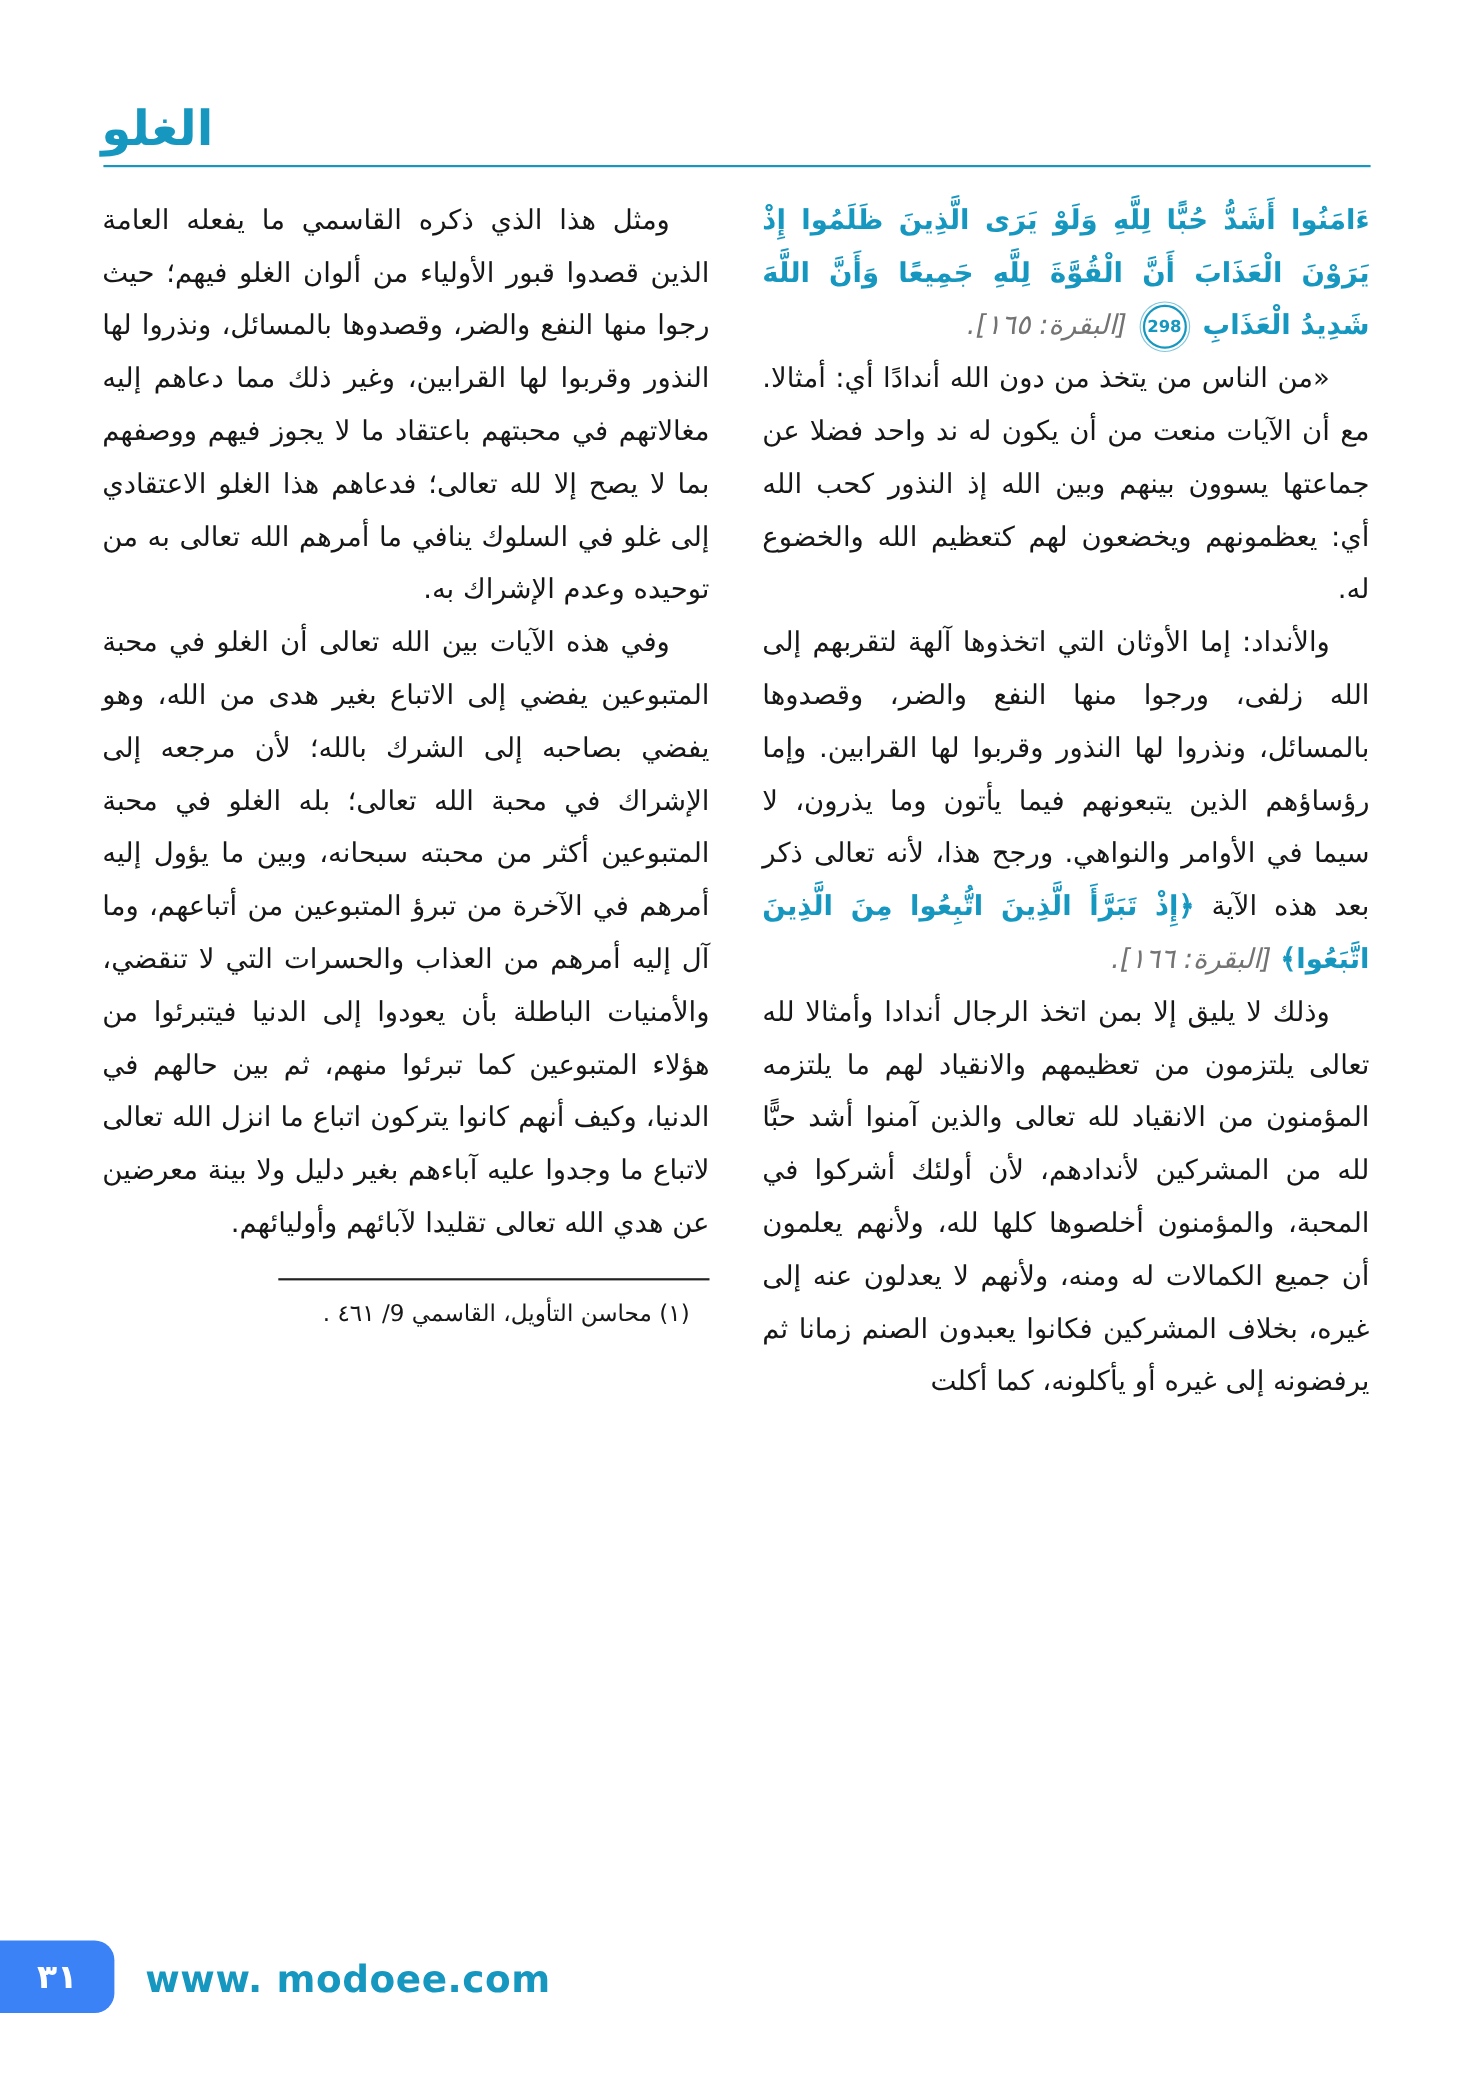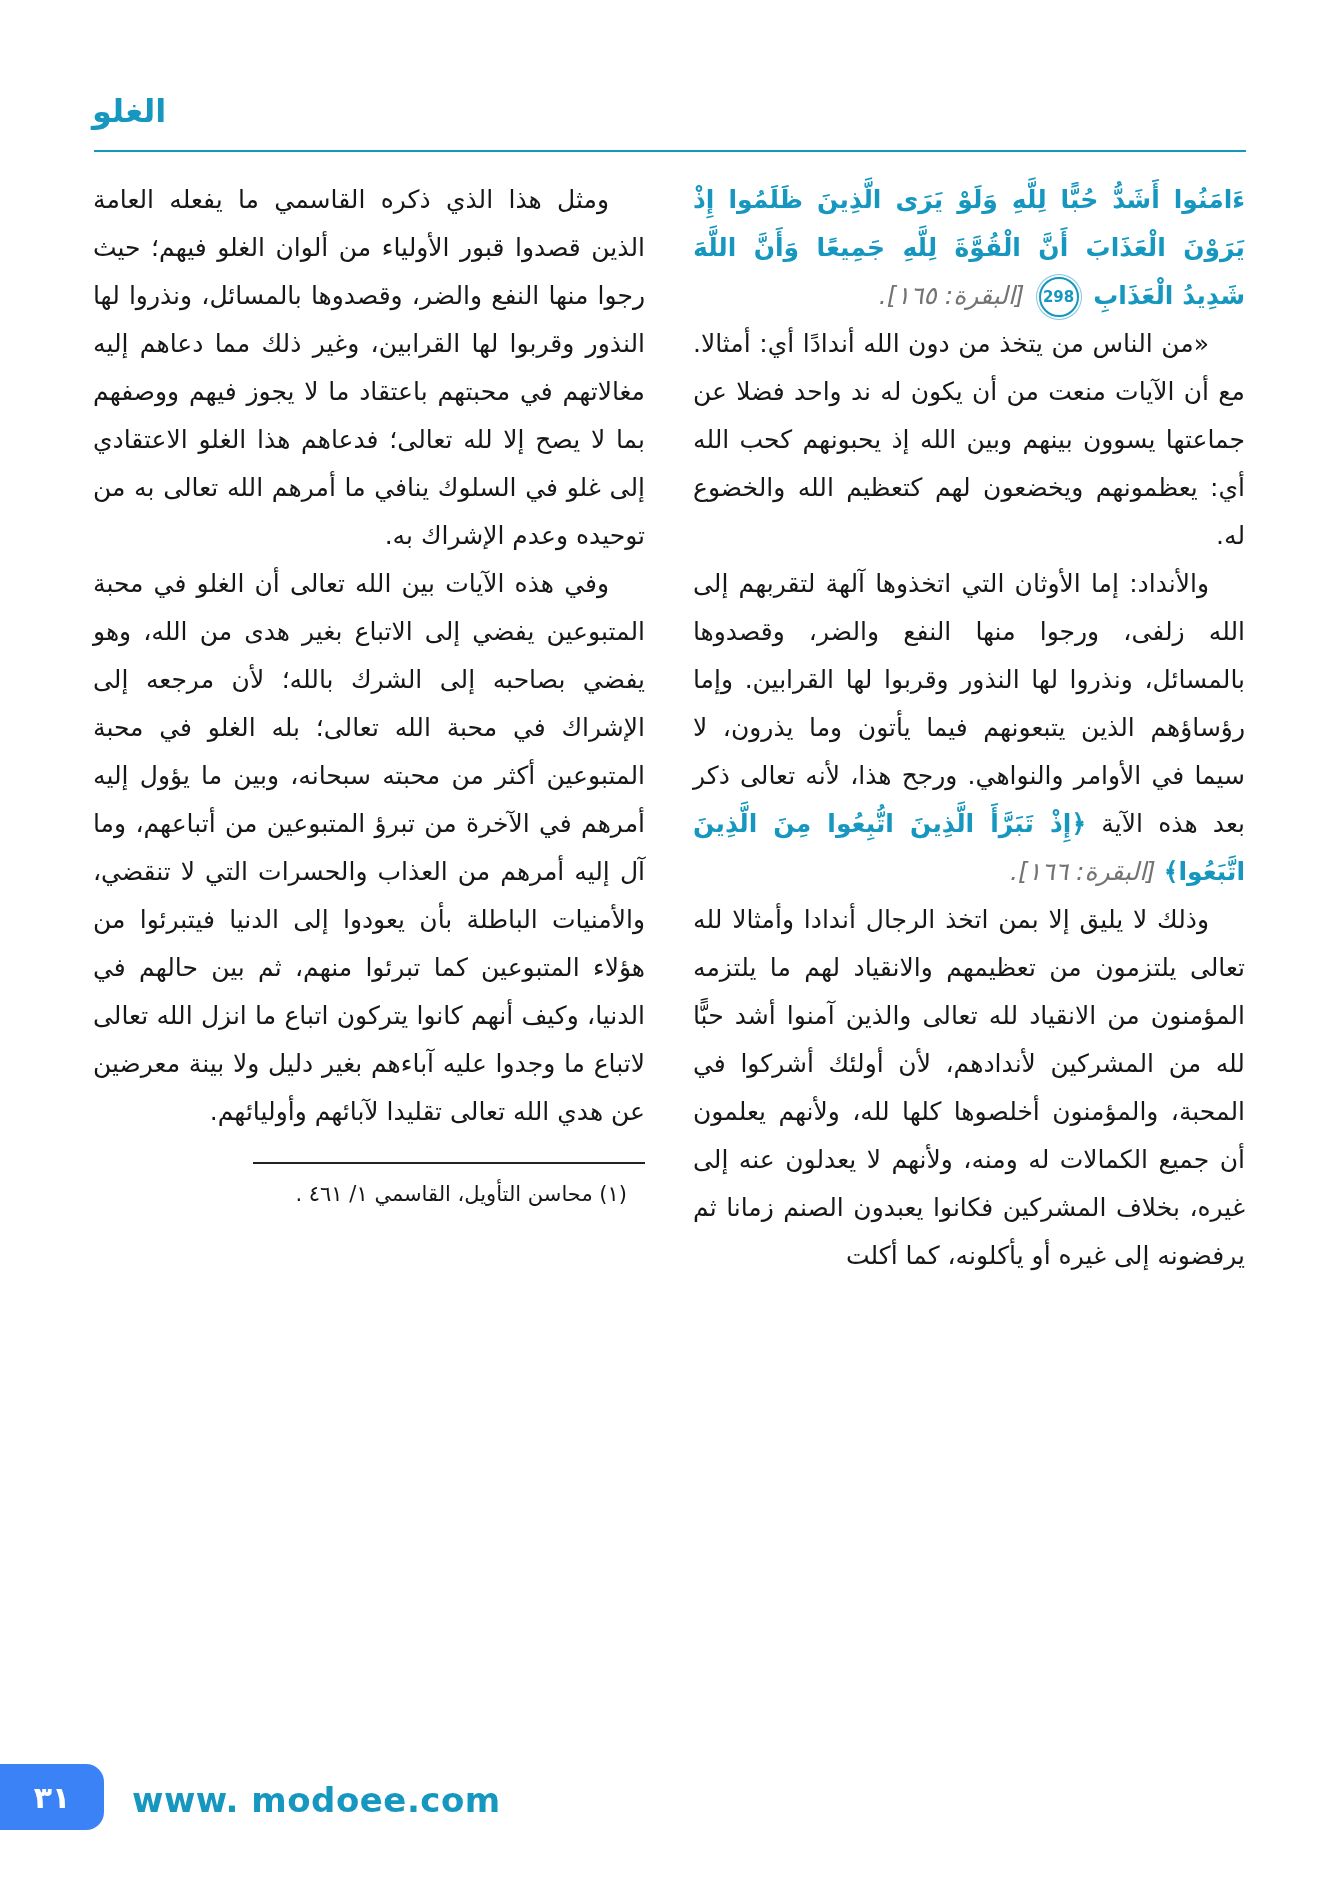--- a/index.html
+++ b/index.html
@@ -5,21 +5,21 @@
   html,body{margin:0;padding:0;background:#ffffff;}
   body{
     width:1339px;height:1890px;position:relative;overflow:hidden;
     font-family:"DejaVu Sans", sans-serif;color:#1a1a1a;
   }
   .page{position:absolute;inset:0;direction:rtl;}
 
   
   .header-title{
     position:absolute;left:92px;top:92px;
-    color:#1697c0;font-size:32px;font-weight:bold;
+    color:#1697c0;font-size:44px;font-weight:bold;
   }
   .header-rule{
     position:absolute;left:94px;top:150px;width:1152px;height:2px;
     background:#1697c0;
   }
 
   
   .columns{
     position:absolute;top:176px;right:94px;width:1152px;
     display:flex;gap:48px;direction:rtl;
@@ -67,34 +67,34 @@
 <body>
 
 <div class="page">
 
   <div class="header-title">الغلو</div>
   <div class="header-rule"></div>
 
   <main class="columns">
     <section class="col col-right">
         <p class="para"><span class="seg-q">ءَامَنُوا أَشَدُّ حُبًّا لِلَّهِ وَلَوْ يَرَى الَّذِينَ ظَلَمُوا إِذْ يَرَوْنَ الْعَذَابَ أَنَّ الْقُوَّةَ لِلَّهِ جَمِيعًا وَأَنَّ اللَّهَ شَدِيدُ الْعَذَابِ </span><span class="seg-aya">298</span><span class="seg-ref"> [البقرة: ١٦٥].</span></p>
-        <p class="para indent"><span class="seg-t">«من الناس من يتخذ من دون الله أندادًا أي: أمثالا. مع أن الآيات منعت من أن يكون له ند واحد فضلا عن جماعتها يسوون بينهم وبين الله إذ يحبونهم كحب الله أي: يعظمونهم ويخضعون لهم كتعظيم الله والخضوع له.</span></p>
+        <p class="para indent"><span class="seg-t">«من الناس من يتخذ من دون الله أندادًا أي: أمثالا. مع أن الآيات منعت من أن يكون له ند واحد فضلا عن جماعتها يسوون بينهم وبين الله إذ النذور كحب الله أي: يعظمونهم ويخضعون لهم كتعظيم الله والخضوع له.</span></p>
         <p class="para indent"><span class="seg-t">والأنداد: إما الأوثان التي اتخذوها آلهة لتقربهم إلى الله زلفى، ورجوا منها النفع والضر، وقصدوها بالمسائل، ونذروا لها النذور وقربوا لها القرابين. وإما رؤساؤهم الذين يتبعونهم فيما يأتون وما يذرون، لا سيما في الأوامر والنواهي. ورجح هذا، لأنه تعالى ذكر بعد هذه الآية </span><span class="seg-q">﴿إِذْ تَبَرَّأَ الَّذِينَ اتُّبِعُوا مِنَ الَّذِينَ اتَّبَعُوا﴾</span><span class="seg-ref"> [البقرة: ١٦٦].</span></p>
         <p class="para indent"><span class="seg-t">وذلك لا يليق إلا بمن اتخذ الرجال أندادا وأمثالا لله تعالى يلتزمون من تعظيمهم والانقياد لهم ما يلتزمه المؤمنون من الانقياد لله تعالى والذين آمنوا أشد حبًّا لله من المشركين لأندادهم، لأن أولئك أشركوا في المحبة، والمؤمنون أخلصوها كلها لله، ولأنهم يعلمون أن جميع الكمالات له ومنه، ولأنهم لا يعدلون عنه إلى غيره، بخلاف المشركين فكانوا يعبدون الصنم زمانا ثم يرفضونه إلى غيره أو يأكلونه، كما أكلت</span></p>
       </section>
 
     <section class="col col-left">
       <div class="col-text">
           <p class="para indent"><span class="seg-t">ومثل هذا الذي ذكره القاسمي ما يفعله العامة الذين قصدوا قبور الأولياء من ألوان الغلو فيهم؛ حيث رجوا منها النفع والضر، وقصدوها بالمسائل، ونذروا لها النذور وقربوا لها القرابين، وغير ذلك مما دعاهم إليه مغالاتهم في محبتهم باعتقاد ما لا يجوز فيهم ووصفهم بما لا يصح إلا لله تعالى؛ فدعاهم هذا الغلو الاعتقادي إلى غلو في السلوك ينافي ما أمرهم الله تعالى به من توحيده وعدم الإشراك به.</span></p>
           <p class="para indent"><span class="seg-t">وفي هذه الآيات بين الله تعالى أن الغلو في محبة المتبوعين يفضي إلى الاتباع بغير هدى من الله، وهو يفضي بصاحبه إلى الشرك بالله؛ لأن مرجعه إلى الإشراك في محبة الله تعالى؛ بله الغلو في محبة المتبوعين أكثر من محبته سبحانه، وبين ما يؤول إليه أمرهم في الآخرة من تبرؤ المتبوعين من أتباعهم، وما آل إليه أمرهم من العذاب والحسرات التي لا تنقضي، والأمنيات الباطلة بأن يعودوا إلى الدنيا فيتبرئوا من هؤلاء المتبوعين كما تبرئوا منهم، ثم بين حالهم في الدنيا، وكيف أنهم كانوا يتركون اتباع ما انزل الله تعالى لاتباع ما وجدوا عليه آباءهم بغير دليل ولا بينة معرضين عن هدي الله تعالى تقليدا لآبائهم وأوليائهم.</span></p>
         </div>
       <div class="footnote-area">
         <div class="footnote-rule"></div>
         <div class="footnote">
-            <p class="para"><span class="seg-t">(١) محاسن التأويل، القاسمي ١/ ٤٦١ .</span></p>
+            <p class="para"><span class="seg-t">(١) محاسن التأويل، القاسمي 9/ ٤٦١ .</span></p>
           </div>
       </div>
     </section>
   </main>
 
   <div class="page-badge">
     <span>٣١</span>
   </div>
   <div class="website">www. modoee.com</div>
 

